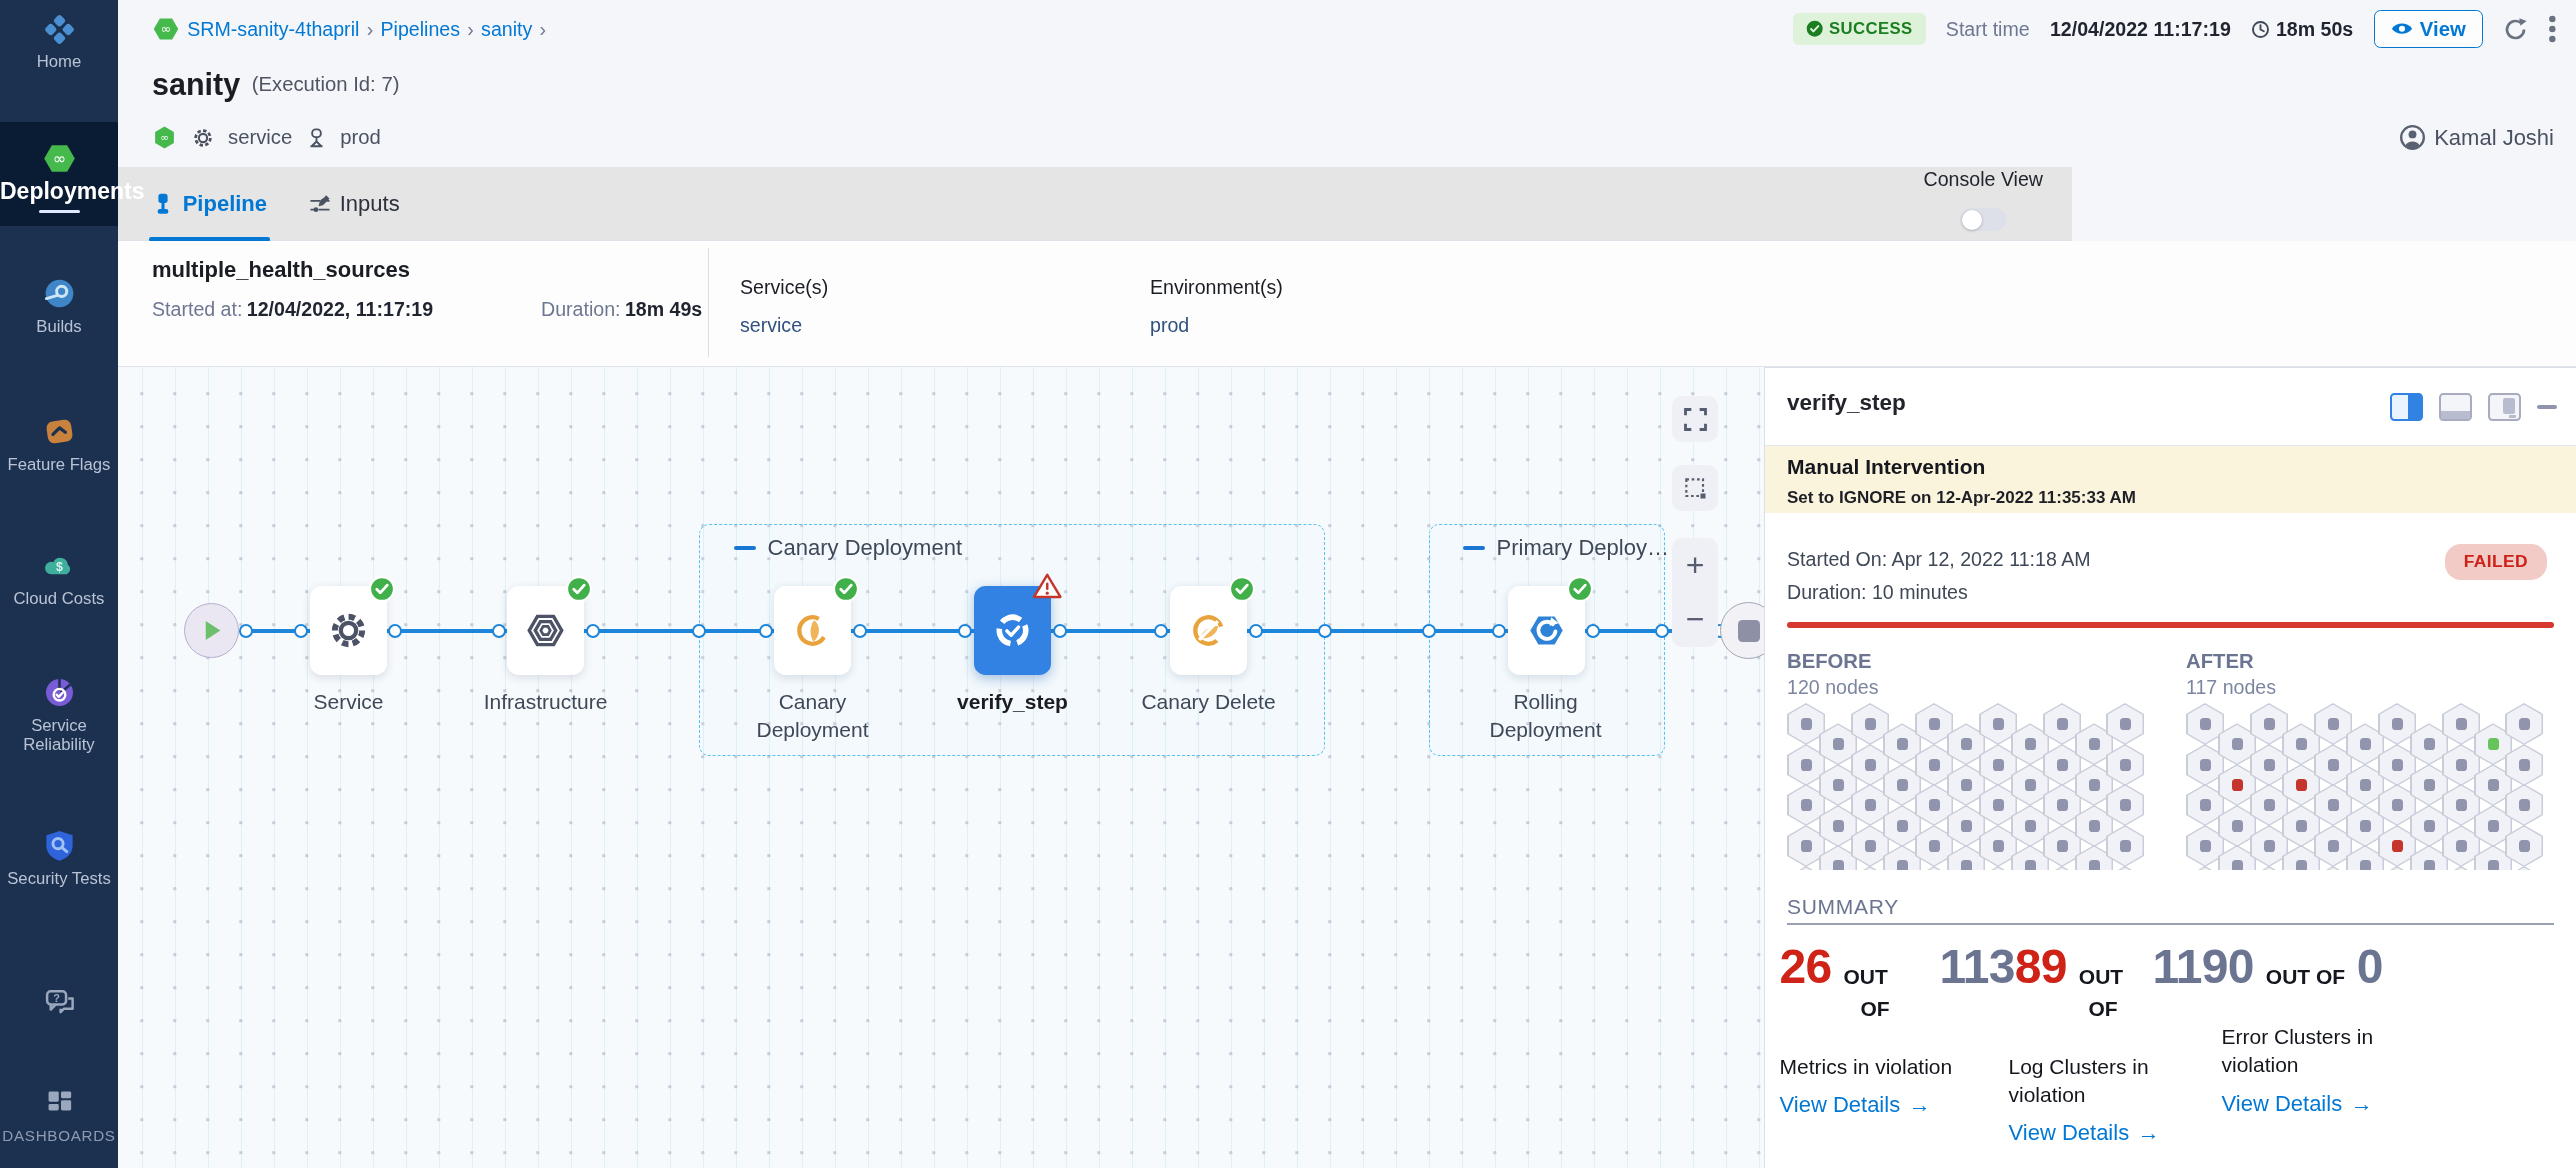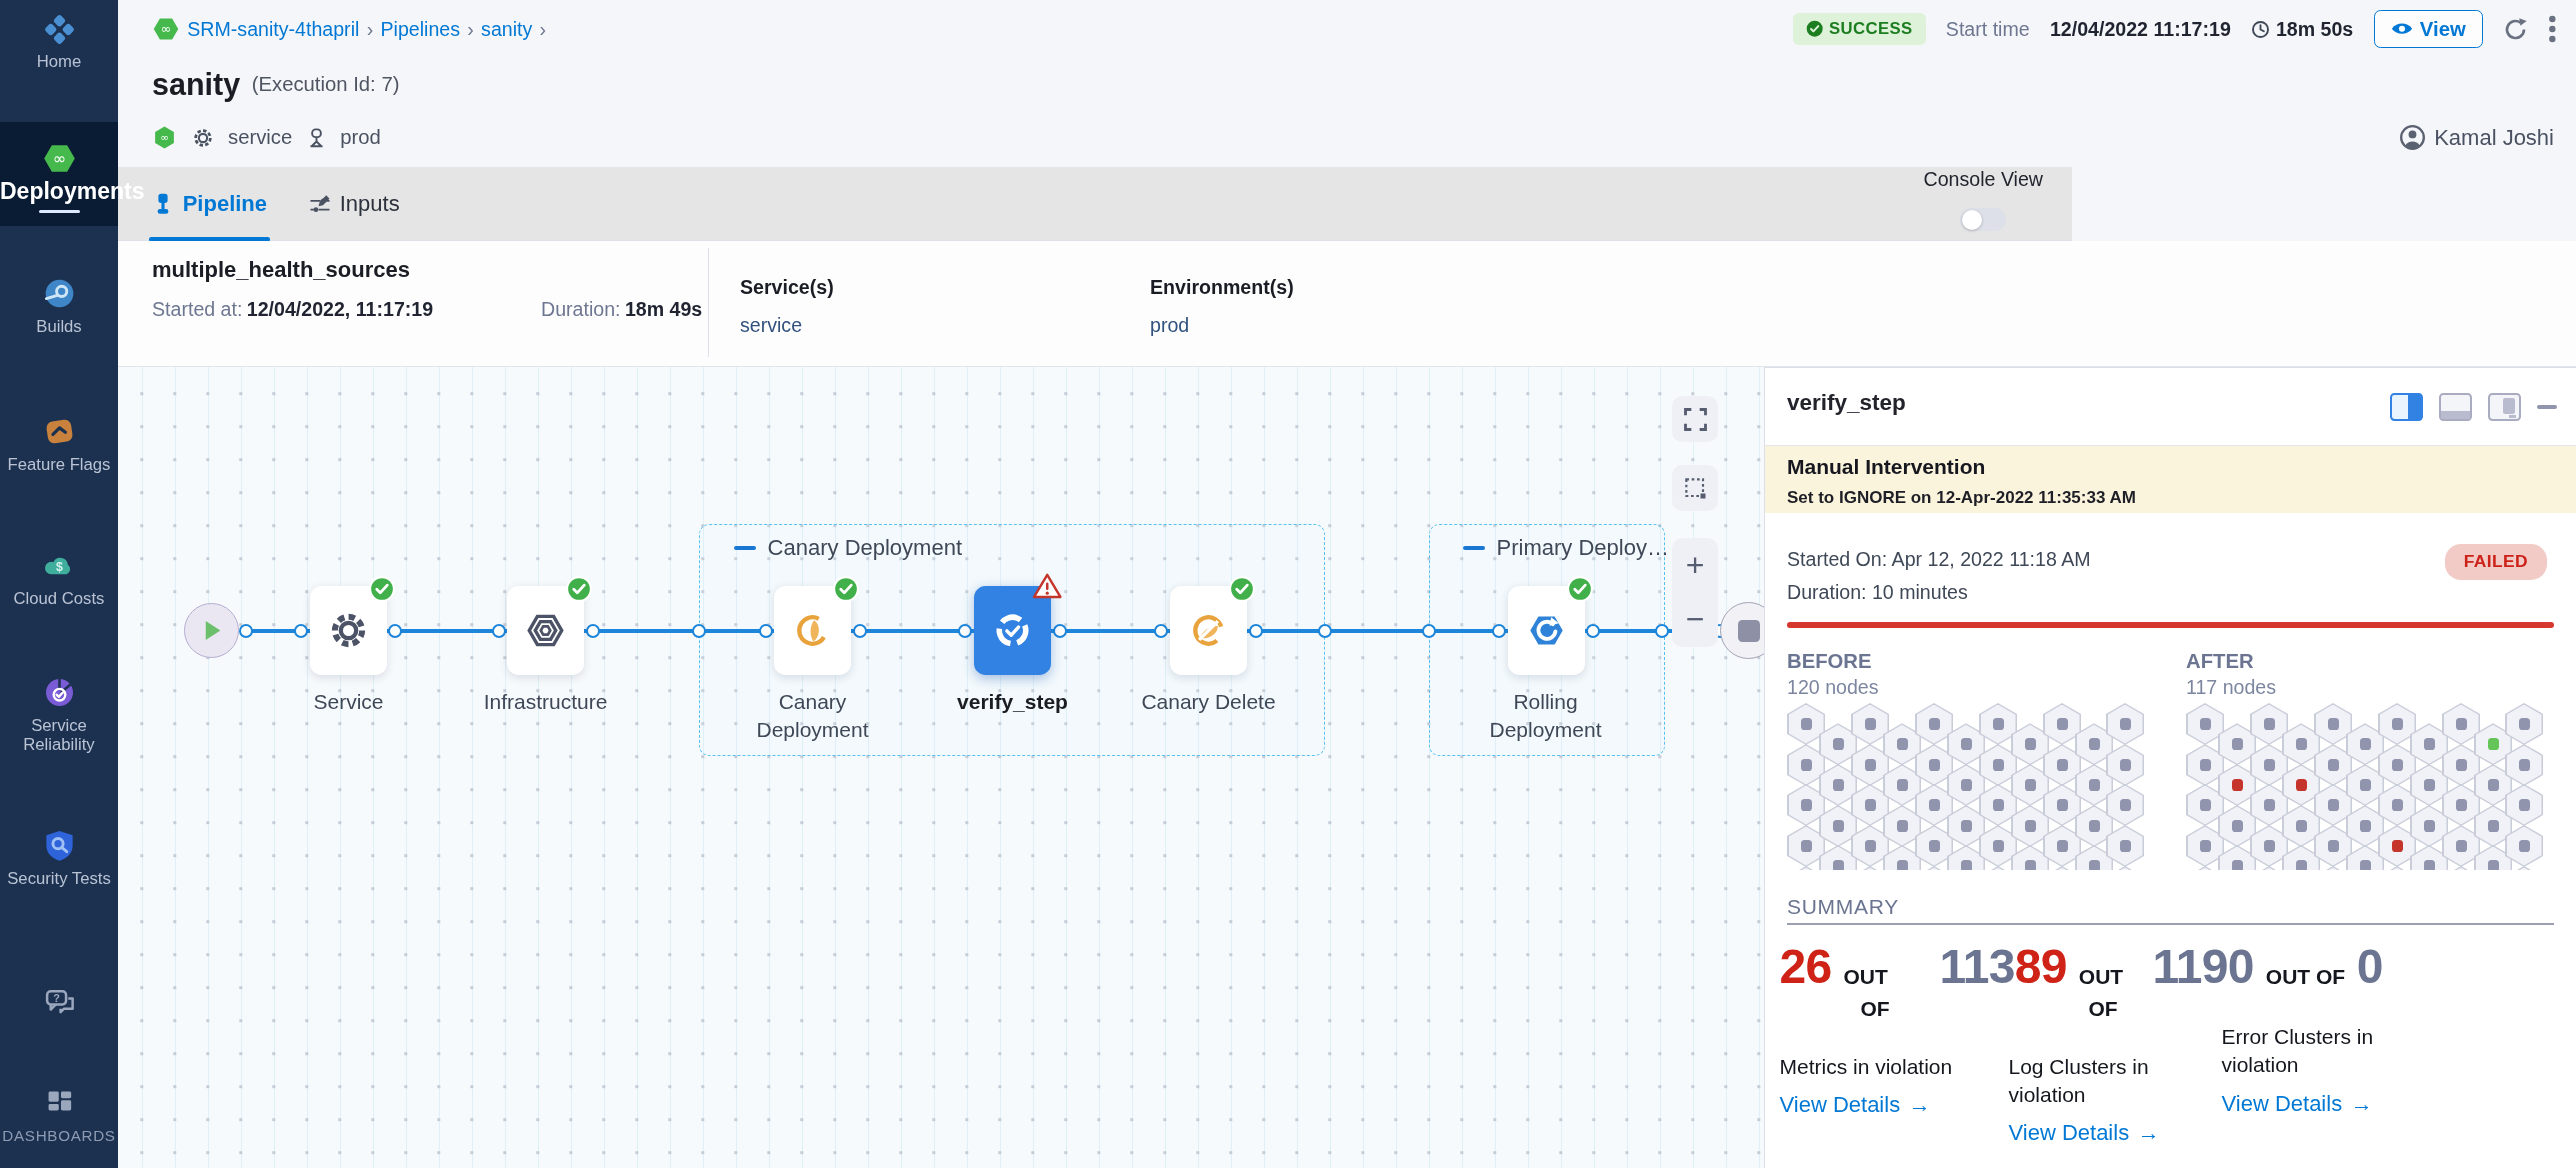--- a/index.html
+++ b/index.html
@@ -56,21 +56,21 @@
   .toggle .knob { position:absolute; left:1.5px; top:1.5px; width:20.3px; height:20.3px; border-radius:50%; background:#fff;
      box-shadow:0 0.7px 2.9px rgba(0,0,0,.25); }
 
   
   #stagebar { position:absolute; left:118px; top:241px; width:2458px; height:126px; background:#fdfdfe; border-bottom:0.7px solid #e2e4eb; }
   #stage-name { position:absolute; left:34px; top:16px; font-size:22px; font-weight:bold; color:#1b1d25; }
   .stage-line { position:absolute; top:57px; font-size:19.6px; color:#6e7791; }
   .stage-line b { color:#1f2430; font-weight:600; margin-left:4.4px; }
   #stage-vdiv { position:absolute; left:590px; top:7.3px; width:0.7px; height:109px; background:#dcdfe8; }
   .svc-col { position:absolute; top:35px; font-size:19.6px; }
-  .svc-col .hd { color:#1b1d25; font-weight:700; }
+  .svc-col .hd { color:#1b1d25; font-weight:400; }
   .svc-col a { display:block; margin-top:14.5px; color:#31517e; text-decoration:none; cursor:pointer; }
 
   
   #canvas { position:absolute; left:118px; top:367px; width:1646px; height:802px; overflow:hidden;
      background-color:#f7fafc;
      background-image:
        radial-gradient(circle, #c6ccd7 1.6px, transparent 2px),
        linear-gradient(90deg, rgba(125,200,226,.20) 0 1.5px, transparent 1.5px 33px);
      background-size:33px 33px, 33px 33px; background-position:7.3px 10.2px, 24px 0; }
   .groupbox { position:absolute; border:1.8px dashed #56c2f0; border-radius:10.2px; background:rgba(220,244,255,.10); z-index:1; }

